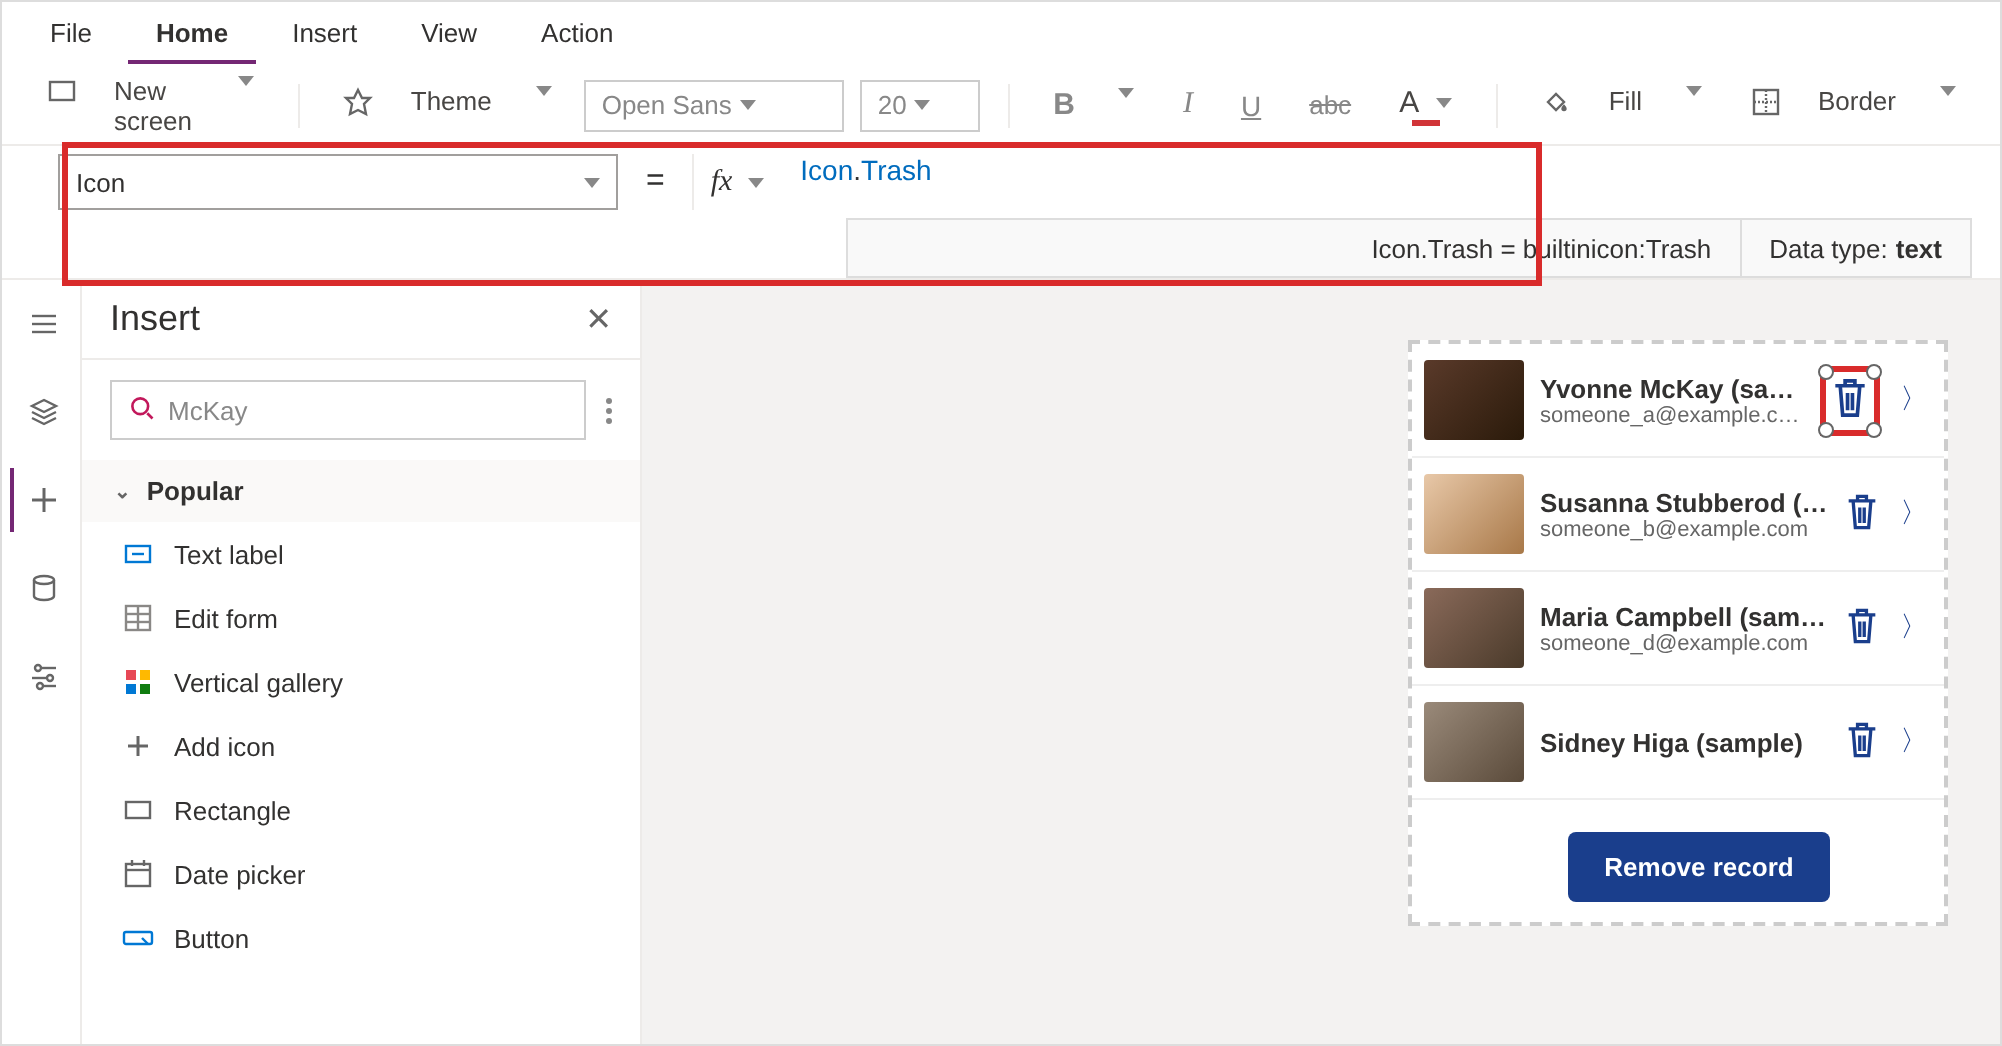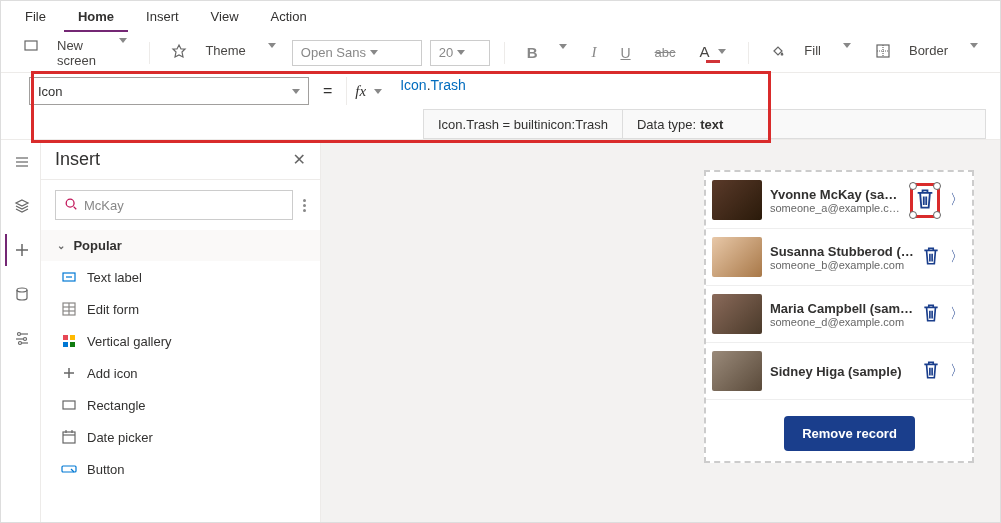--- a/index.html
+++ b/index.html
@@ -19,21 +19,21 @@
   .ribbon-select.wide { min-width: 130px; }
   .chev { width: 0; height: 0; border-left: 4px solid transparent; border-right: 4px solid transparent; border-top: 5px solid #888; margin-left: 4px; }
   .text-color-btn { display: flex; flex-direction: column; align-items: center; gap: 0; }
   .text-color-bar { width: 14px; height: 3px; background: #d13438; }
   .fbar { display: flex; align-items: center; padding: 4px 14px; gap: 10px; height: 36px; }
   .prop-dd { border: 1px solid #a19f9d; height: 28px; width: 280px; display: flex; align-items: center; justify-content: space-between; padding: 0 8px; background: #fff; }
   .eq { font-size: 16px; padding: 0 4px; }
   .fx-box { display: flex; align-items: center; gap: 4px; height: 28px; border-left: 1px solid #edebe9; padding-left: 8px; }
   .fx-label { font-style: italic; font-family: 'Times New Roman', serif; font-size: 15px; }
   .formula-input { flex: 1; height: 28px; padding: 0 8px; font-family: Consolas, monospace; font-size: 14px; color: #0072c6; }
-  .formula-tip { display: flex; align-items: center; height: 30px; background: #f9f9f9; border: 1px solid #ddd; margin-left: 408px; font-size: 13px; }
+  .formula-tip { display: flex; align-items: center; height: 30px; background: #f9f9f9; border: 1px solid #ddd; margin-left: 408px; font-size: 13px; justify-content: flex-end; }
   .tip-cell { padding: 0 14px; border-right: 1px solid #ddd; height: 100%; display: inline-flex; align-items: center; gap: 4px; }
   .tip-cell:last-child { border-right: none; }
 
   
   .main { flex: 1; display: flex; border-top: 1px solid #edebe9; overflow: hidden; }
   .leftrail { width: 40px; display: flex; flex-direction: column; align-items: center; padding-top: 6px; gap: 12px; border-right: 1px solid #edebe9; }
   .rail-btn { width: 32px; height: 32px; display: flex; align-items: center; justify-content: center; cursor: pointer; border-left: 2px solid transparent; }
   .rail-btn.active { border-left: 2px solid #742774; }
   
   .insert-panel { width: 280px; border-right: 1px solid #edebe9; display: flex; flex-direction: column; }

